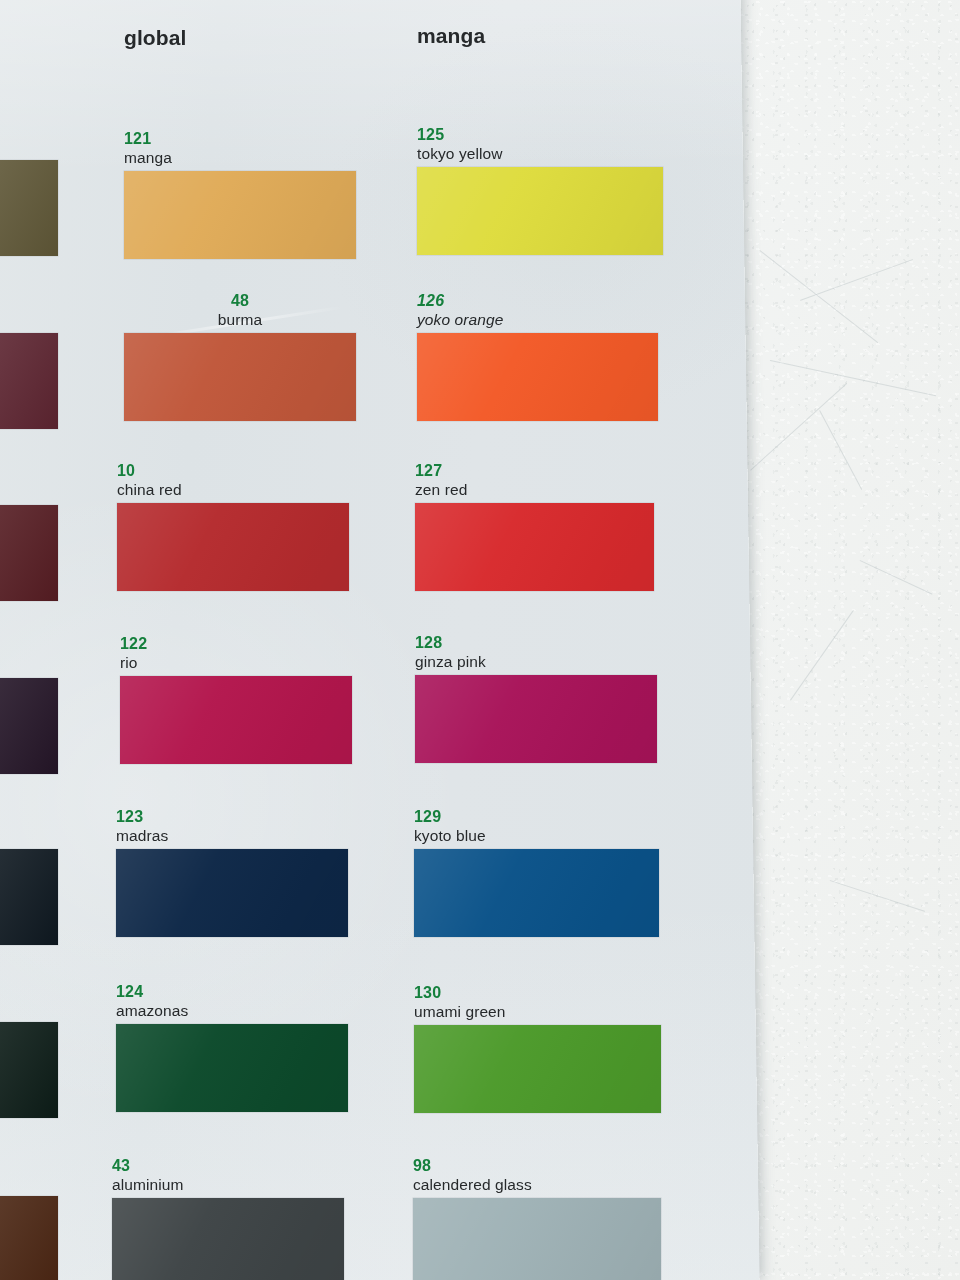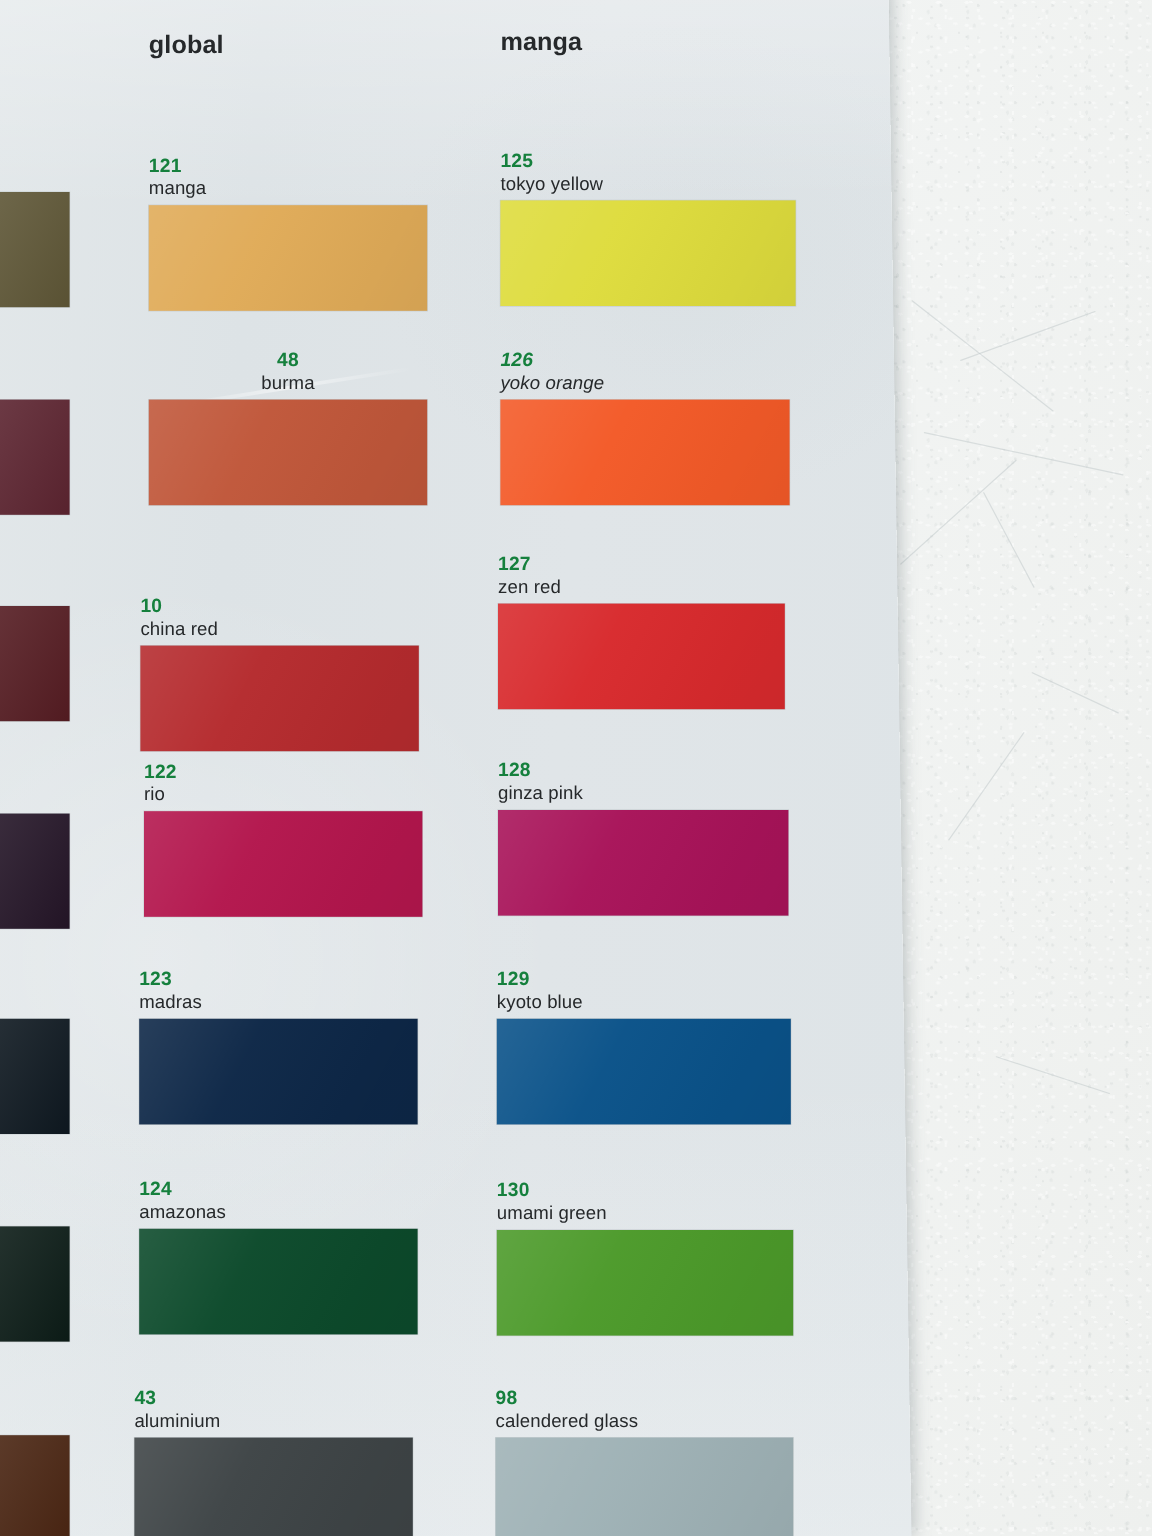--- a/index.html
+++ b/index.html
@@ -195,21 +195,21 @@
     </div>
 
     <div class="swatch-cell" style="left:124px;top:292px;text-align:center;">
       <div class="swatch-code">48</div>
       <div class="swatch-name">burma</div>
       <div class="swatch-chip" style="background:#C0573A;">
           <div class="sheen"></div>
         </div>
     </div>
 
-    <div class="swatch-cell" style="left:117px;top:462px;margin-top:35px;">
+    <div class="swatch-cell" style="left:117px;top:462px;">
       <div class="swatch-code">10</div>
       <div class="swatch-name">china red</div>
       <div class="swatch-chip" style="background:#B52B2E;">
           <div class="sheen"></div>
         </div>
     </div>
 
     <div class="swatch-cell" style="left:120px;top:635px;">
       <div class="swatch-code">122</div>
       <div class="swatch-name">rio</div>

